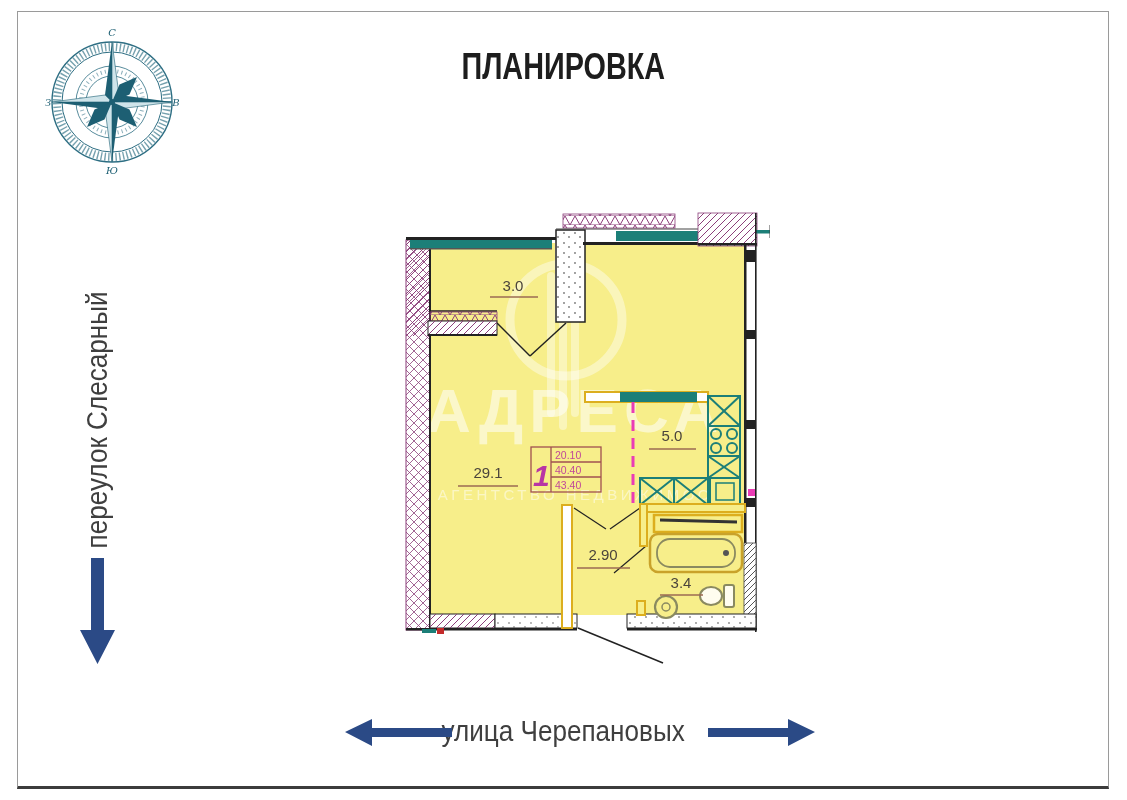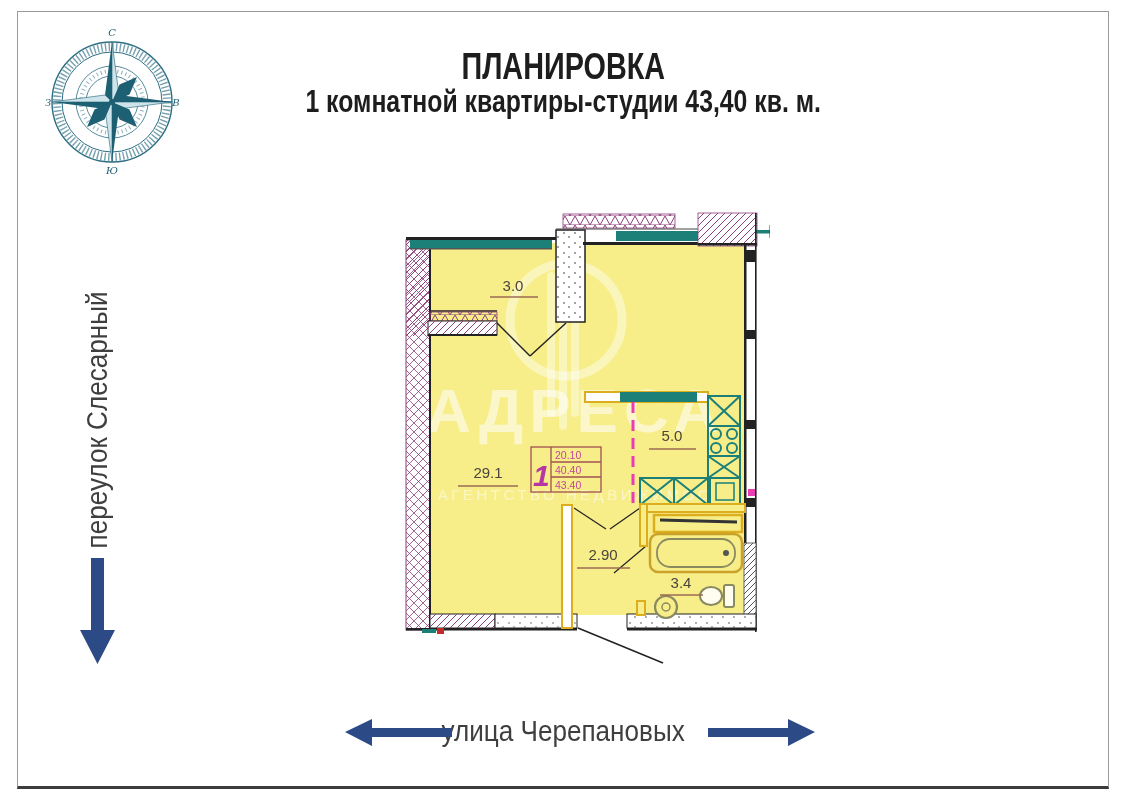--- a/index.html
+++ b/index.html
@@ -55,21 +55,20 @@
       <path d="M45,53 L52.5,60.5 L70,78 L62.5,70.5 Z" fill="#1d5f73"></path>
       <circle cx="70" cy="78" r="3" fill="#1d5f73"></circle>
     </g>
     <text class="compass-letter" x="70" y="12" text-anchor="middle">С</text>
     <text class="compass-letter" x="134" y="82" text-anchor="middle">В</text>
     <text class="compass-letter" x="70" y="150" text-anchor="middle">Ю</text>
     <text class="compass-letter" x="6" y="82" text-anchor="middle">З</text>
   </svg>
 
   <div id="title1" class="title-line"><span>ПЛАНИРОВКА</span></div>
-  <div id="title2" class="title-line"><span>1 комнатной квартиры-студии 43,40 кв. м.</span></div>
 
   <div id="street-left" class="street"><span>переулок Слесарный</span></div>
   <svg style="left:75px;top:558px;" width="46" height="110" viewBox="0 0 46 110">
     <polygon points="16,0 29,0 29,72 40,72 22.5,106 5,72 16,72" fill="#2b4a86"></polygon>
   </svg>
 
   <svg style="left:398px;top:200px;" width="372" height="472" viewBox="398 200 372 472">
     <defs>
       <pattern id="pat-cross" width="9" height="9" patternUnits="userSpaceOnUse">
         <path d="M0,9 L9,0 M0,0 L9,9" stroke="#8c3f7a" stroke-width="0.8" fill="none"></path>

